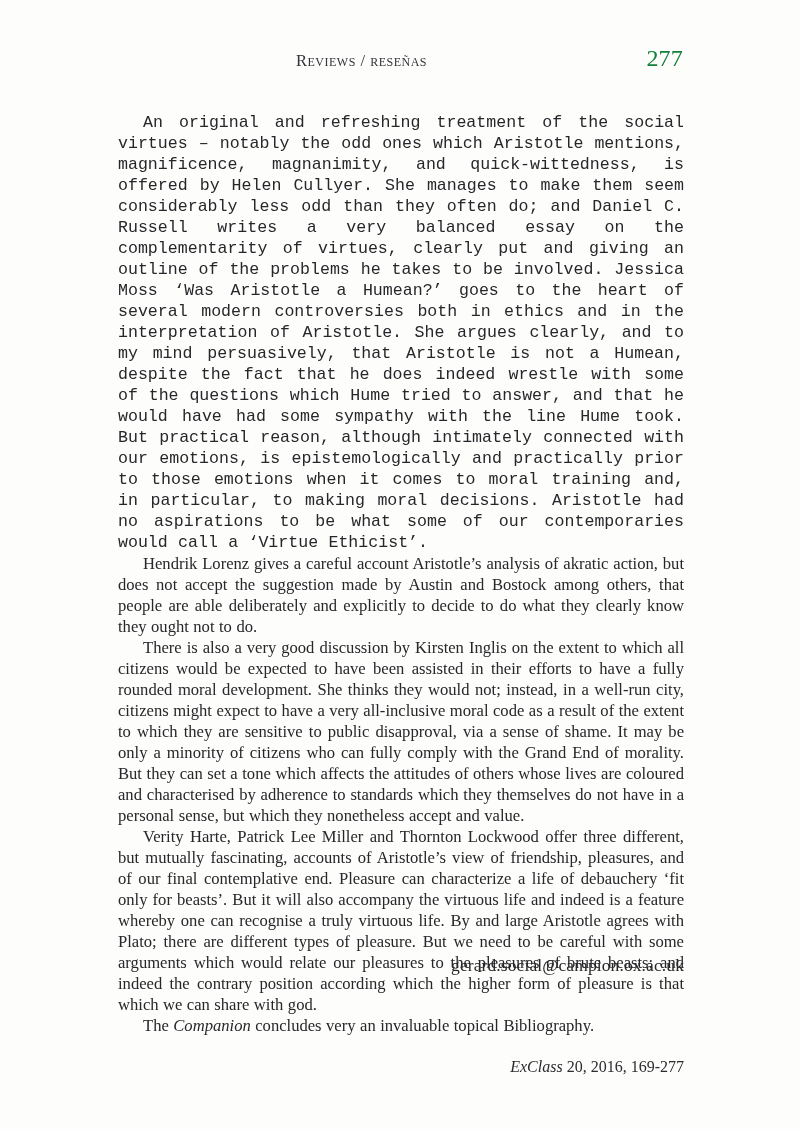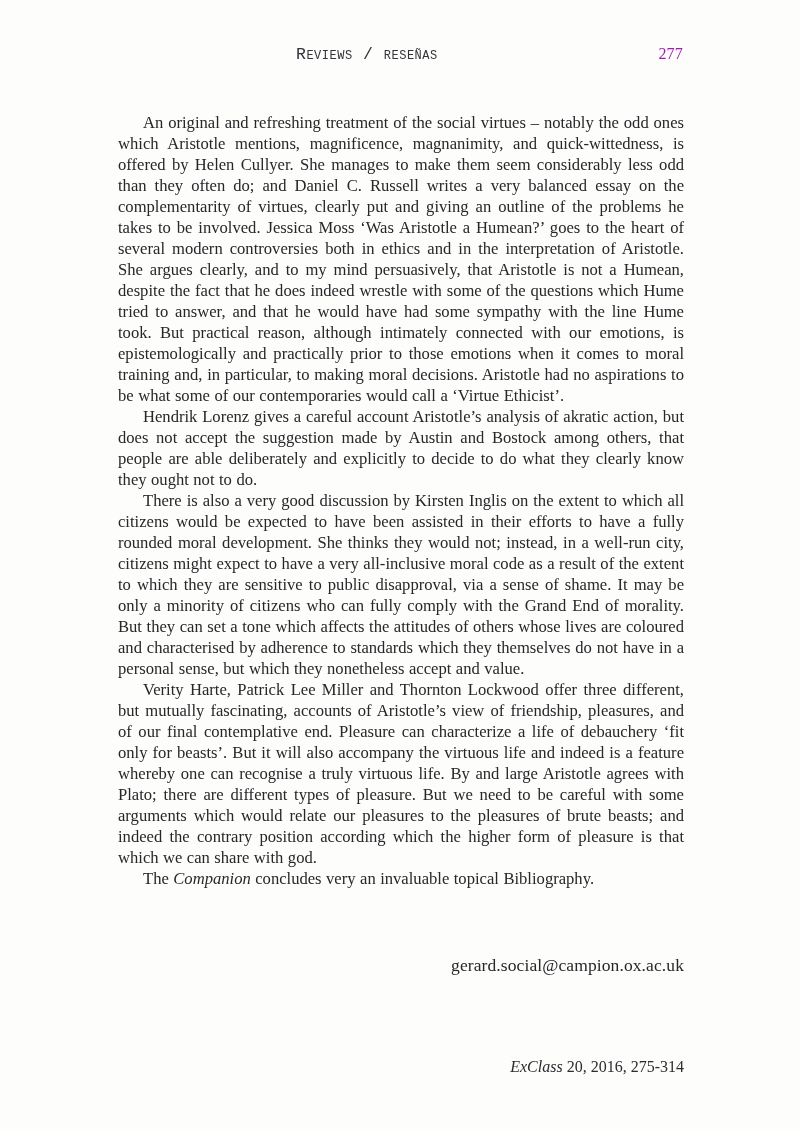--- a/index.html
+++ b/index.html
@@ -30,26 +30,25 @@
     align-items: baseline;
     justify-content: space-between;
   }
   .running-head-title {
     font-size: 16.5px;
     letter-spacing: 0.5px;
     font-variant: small-caps;
     text-transform: lowercase;
     color: #34323a;
     margin-left: 178px;
-    font-family: Liberation Mono, monospace;
   }
   .running-head-title::first-letter { text-transform: uppercase; }
   .folio {
-    font-size: 16px;
-    color: #a21caf;
+    font-size: 24px;
+    color: #15803d;
     letter-spacing: 0.2px;
     margin-left: 44px;
   }
 
   
   .textblock {
     position: absolute;
     top: 112px;
     left: 118px;
     width: 566px;
@@ -57,21 +56,21 @@
   .para {
     margin: 0;
     font-size: 16.6px;
     line-height: 21.0px;
     text-align: justify;
     text-justify: inter-word;
     text-indent: 25px;
     hyphens: manual;
     word-spacing: 0.02em;
   }
-  .para.first { text-indent: 25px; }
+  .para.first { text-indent: 25px; font-family: Liberation Mono, monospace; }
   em, .italic { font-style: italic; }
 
   
   .signature {
     position: absolute;
     left: 118px;
     top: 948px;
     width: 566px;
     text-align: right;
   }
@@ -125,15 +124,15 @@
     <p class="para"><span>Verity Harte, Patrick Lee Miller and Thornton Lockwood offer three different, but mutually fascinating, accounts of Aristotle’s view of friendship, pleasures, and of our final contemplative end. Pleasure can characterize a life of debauchery ‘fit only for beasts’. But it will also accompany the virtuous life and indeed is a feature whereby one can recognise a truly virtuous life. By and large Aristotle agrees with Plato; there are different types of pleasure. But we need to be careful with some arguments which would relate our pleasures to the pleasures of brute beasts; and indeed the contrary position according which the higher form of pleasure is that which we can share with god.</span></p>
 
     <p class="para"><span>The </span><em>Companion</em><span> concludes very an invaluable topical Bibliography.</span></p>
 
   </div>
 
   <div class="signature">
     <span class="sig-email">gerard.social@campion.ox.ac.uk</span>
   </div>
 
-  <div class="footer"><span class="journal">ExClass</span><span> 20, 2016, 275-314</span></div>
+  <div class="footer"><span class="journal">ExClass</span><span> 20, 2016, 169-277</span></div>
 
 </div>
 
 </body></html>

